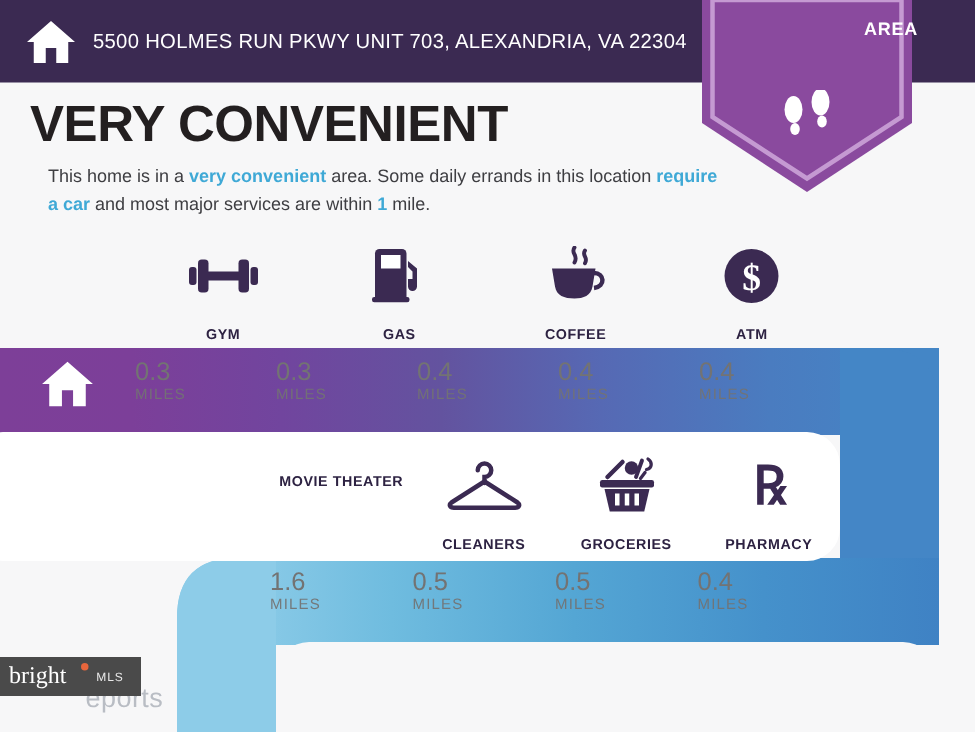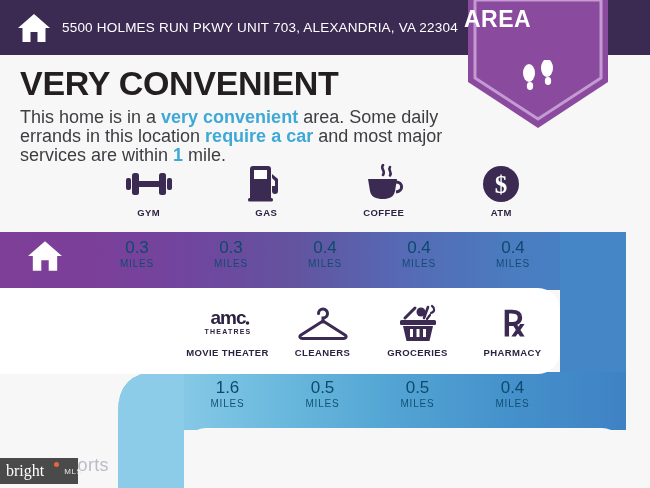--- a/index.html
+++ b/index.html
@@ -23,68 +23,68 @@
     margin-left: 8px; max-width: 400px; font-weight: 400;
   }
 
   
   .badge {
     position: absolute; left: 464px; top: -4px; width: 148px; height: 140px;
     z-index: 6;
   }
   .badge-label {
     position: absolute; left: 0; top: 12px; width: 148px;
-    text-align: left; color: #fff; font-size: 23px; font-weight: 700;
+    text-align: right; color: #fff; font-size: 12px; font-weight: 700;
     line-height: 22px; letter-spacing: .5px; z-index: 2;
   }
   .badge-feet { position: absolute; left: 54px; top: 64px; z-index: 2; }
 
   
   .title {
     position: absolute; left: 20px; top: 64px;
     font-size: 34px; font-weight: 700; color: #231f20; letter-spacing: -.3px;
   }
   .subtitle {
-    position: absolute; left: 20px; top: 108px; width: 450px;
-    font-size: 18px; line-height: 19px; color: #3e3e42;
+    position: absolute; left: 32px; top: 108px; width: 450px;
+    font-size: 12px; line-height: 19px; color: #3e3e42;
   }
   .hl { color: #3fa9d6; font-weight: 700; }
 
   
   .ribbon-layer { position: absolute; left: 0; top: 0; width: 650px; height: 488px; z-index: 1; }
 
   
   .icons-row1 {
     position: absolute; left: 90px; top: 163px; width: 470px; height: 66px;
     display: flex; z-index: 4;
   }
   .icons-row2 {
     position: absolute; left: 180px; top: 303px; width: 380px; height: 66px;
     display: flex; z-index: 4;
   }
   .icon-cell { flex: 1 1 0; display: flex; flex-direction: column; align-items: center; justify-content: flex-start; }
   .icon-glyph { height: 42px; display: flex; align-items: center; justify-content: center; }
-  .icon-label { font-size: 9.5px; font-weight: 700; color: #2d2242; letter-spacing: .4px; margin-top: 2px; }
+  .icon-label { font-size: 9.5px; font-weight: 700; color: #2d2242; letter-spacing: .4px; margin-top: 13px; }
 
   
   .dist-row1 { position: absolute; left: 90px; top: 238px; width: 470px; height: 46px; display: flex; z-index: 4; }
   .dist-row2 { position: absolute; left: 180px; top: 378px; width: 380px; height: 46px; display: flex; z-index: 4; }
-  .dist-cell { flex: 1 1 0; text-align: center; color: #0c4a6e; }
+  .dist-cell { flex: 1 1 0; text-align: left; color: #737373; }
   .dist-val { font-size: 17px; line-height: 20px; font-weight: 400; }
   .dist-unit { font-size: 10px; letter-spacing: .8px; font-weight: 400; opacity: .92; }
 
   .ribbon-home { position: absolute; left: 27px; top: 240px; z-index: 4; }
 
   
   .watermark {
     position: absolute; left: 57px; top: 455px;
     font-size: 18px; color: #b9bdc4; letter-spacing: .3px; z-index: 3;
   }
   .bright-logo {
-    position: absolute; left: 0px; top: 458px; width: 78px; height: 26px;
+    position: absolute; left: 0px; top: 438px; width: 94px; height: 26px;
     background: #4a4a4a; display: flex; align-items: center; z-index: 5;
     padding-left: 6px;
   }
   .bright-word { color: #ffffff; font-family: "Liberation Serif", serif; font-size: 16px; line-height: 16px; }
   .bright-dot { position: absolute; left: 54px; top: 4px; width: 5px; height: 5px; border-radius: 50%; background: #e8663c; }
   .bright-mls { color: #e9e9e9; font-size: 8px; letter-spacing: .6px; margin-left: 20px; }
   .disclaimer {
     position: absolute; left: 289px; top: 458px; width: 330px;
     font-size: 8.5px; line-height: 11.5px; color: #4c4c4c;
   }
@@ -244,27 +244,20 @@
     </div>
     <div class="dist-cell">
       <div class="dist-val">0.4</div>
       <div class="dist-unit">MILES</div>
     </div>
   </div>
 
   <div class="icons-row2">
 
     <div class="icon-cell">
-      <span class="icon-glyph">
-        <svg width="60" height="34" viewBox="0 0 60 34" aria-hidden="true">
-          <text x="30" y="17" text-anchor="middle" font-family="'Liberation Sans', sans-serif" font-size="19" font-weight="bold" fill="#2d2242" letter-spacing="-1">amc</text>
-          <circle cx="49.5" cy="16" r="1.8" fill="#2d2242"></circle>
-          <text x="30" y="27" text-anchor="middle" font-family="'Liberation Sans', sans-serif" font-size="7" font-weight="bold" fill="#2d2242" letter-spacing="1.2">THEATRES</text>
-        </svg>
-      </span>
       <span class="icon-label">MOVIE THEATER</span>
     </div>
 
     <div class="icon-cell">
       <span class="icon-glyph">
         <svg width="50" height="34" viewBox="0 0 50 34" aria-hidden="true">
           <path d="M25 15 L25 11 A4.5 4.5 0 1 0 20.5 6.5" stroke="#3b2a52" stroke-width="3" fill="none" stroke-linecap="round"></path>
           <path d="M25 14 L3 28 C1 29.5 2 31.5 4.5 31.5 L45.5 31.5 C48 31.5 49 29.5 47 28 Z" stroke="#3b2a52" stroke-width="3" fill="none" stroke-linejoin="round"></path>
         </svg>
       </span>

